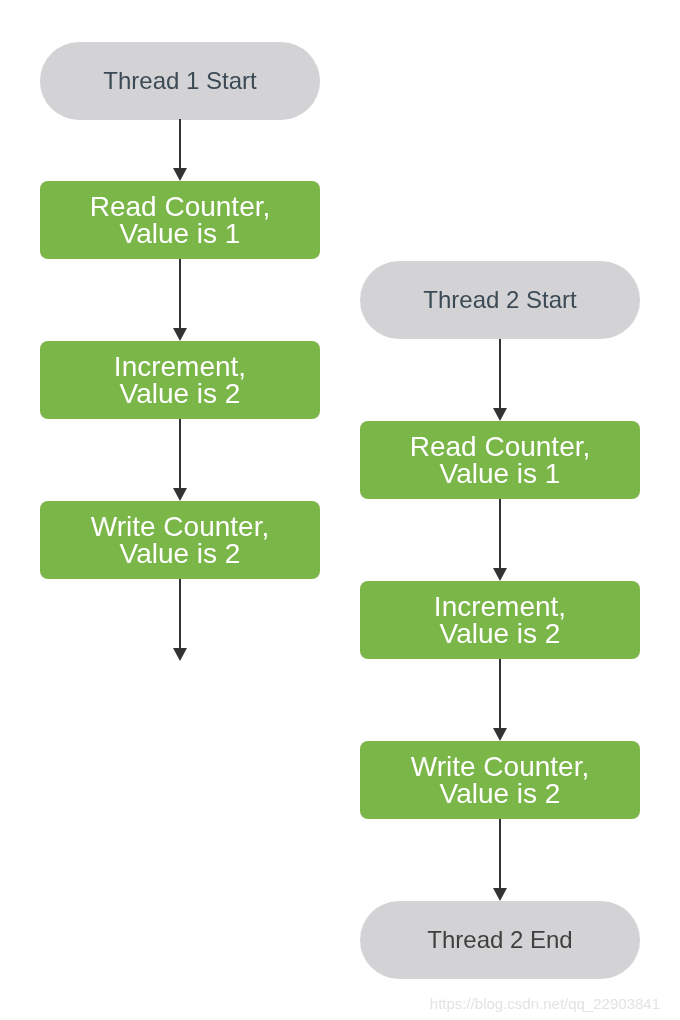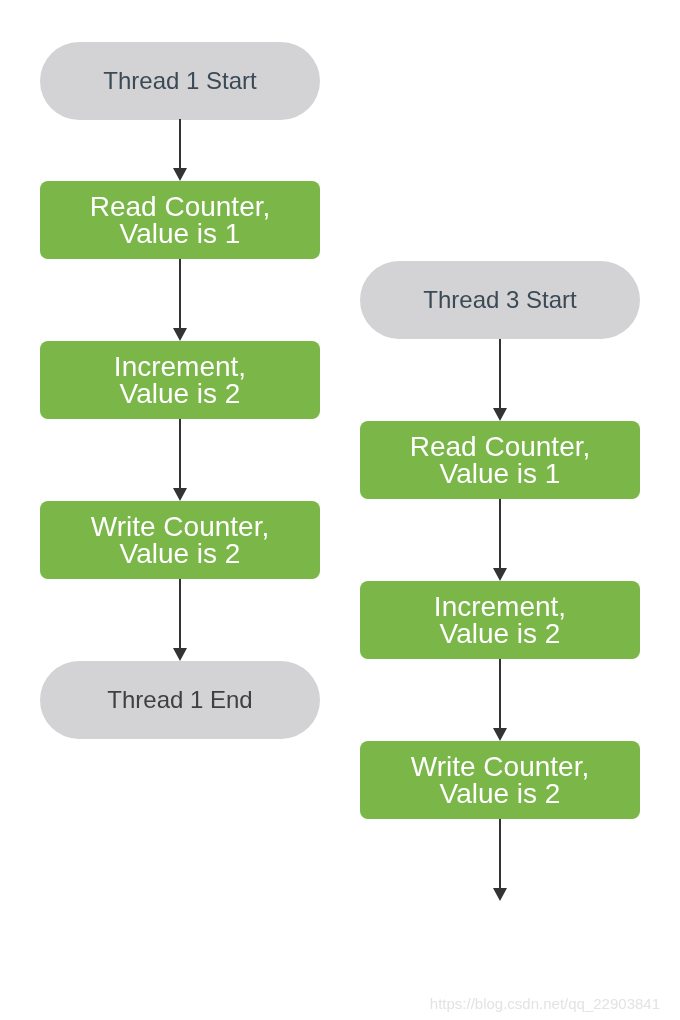--- a/index.html
+++ b/index.html
@@ -122,26 +122,23 @@
   <div class="node process" id="n-t1-write">
     <span class="line">Write Counter,</span>
     <span class="line">Value is 2</span>
   </div>
 
   <div class="arrow" id="a-t1-4">
     <div class="shaft"></div>
     <div class="head"></div>
   </div>
 
-  <div class="node terminator end-node" id="n-t1-end">
-    <span>Thread 1 End</span>
-  </div>
 
   <div class="node terminator start-node" id="n-t2-start">
-    <span>Thread 3 Start</span>
+    <span>Thread 2 Start</span>
   </div>
 
   <div class="arrow" id="a-t2-1">
     <div class="shaft"></div>
     <div class="head"></div>
   </div>
 
   <div class="node process" id="n-t2-read">
     <span class="line">Read Counter,</span>
     <span class="line">Value is 1</span>
@@ -165,16 +162,19 @@
   <div class="node process" id="n-t2-write">
     <span class="line">Write Counter,</span>
     <span class="line">Value is 2</span>
   </div>
 
   <div class="arrow" id="a-t2-4">
     <div class="shaft"></div>
     <div class="head"></div>
   </div>
 
+  <div class="node terminator end-node" id="n-t2-end">
+    <span>Thread 2 End</span>
+  </div>
 
   <div class="watermark">https://blog.csdn.net/qq_22903841</div>
 
 </div>
 
 </body></html>

